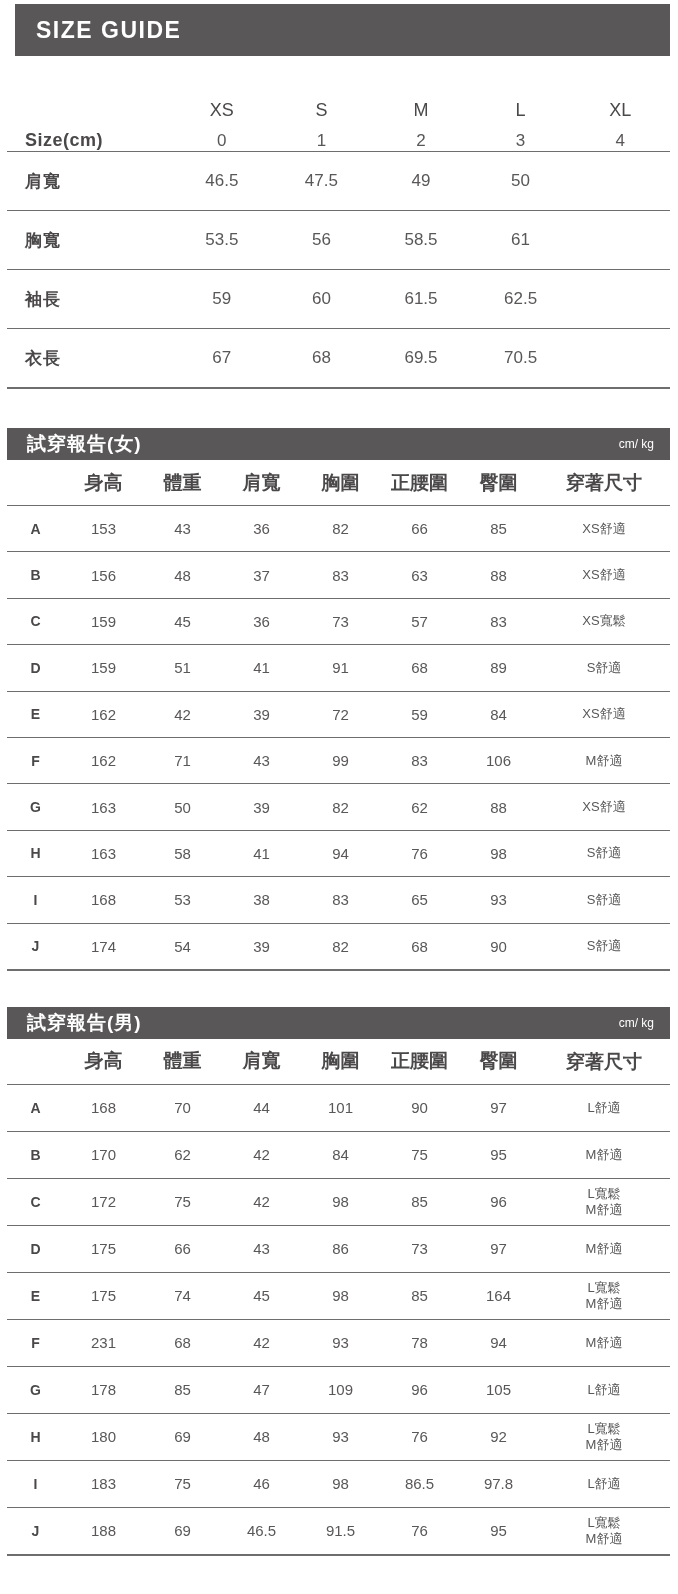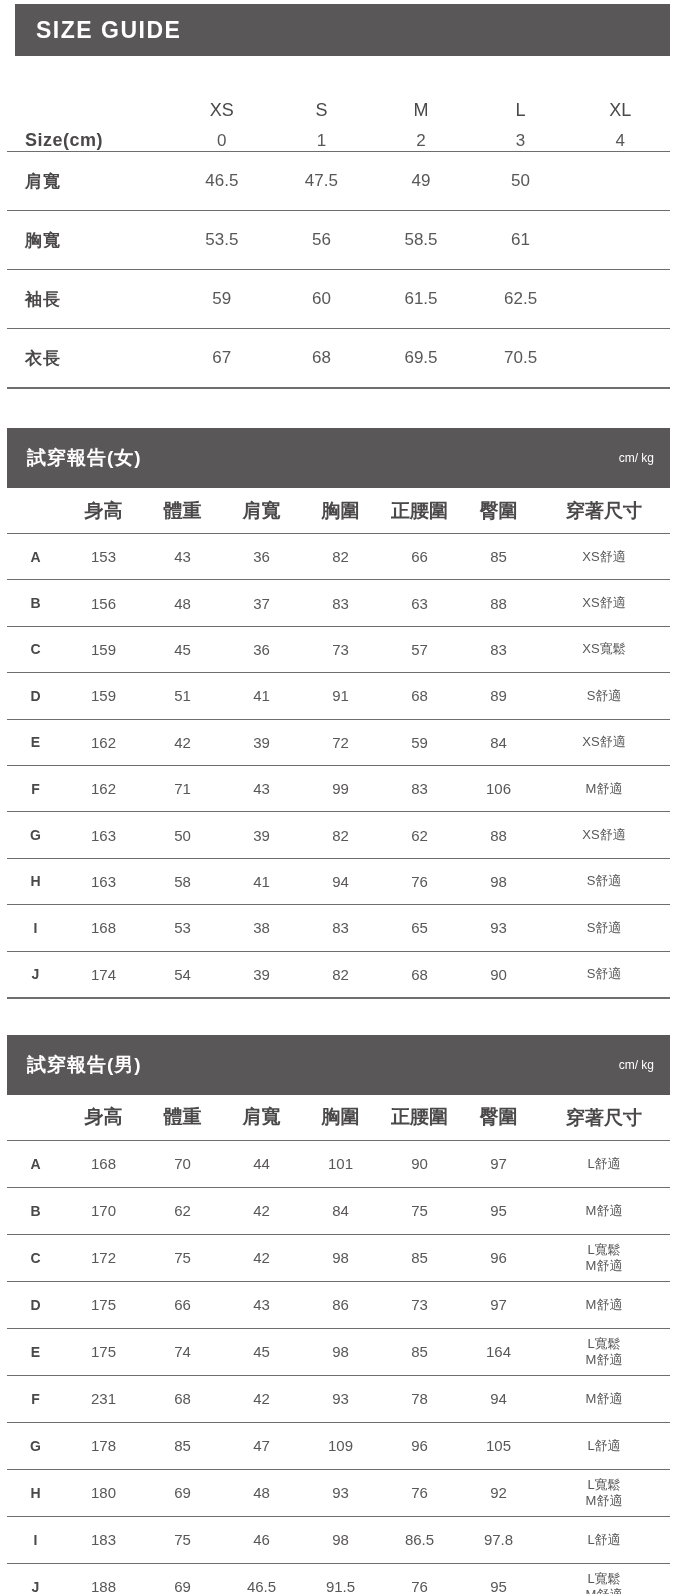--- a/index.html
+++ b/index.html
@@ -28,21 +28,21 @@
   .size-name{font-size:18px;font-weight:normal;color:var(--text-strong);}
   .size-num{font-size:17px;}
   .size-row{display:flex;height:59px;align-items:center;border-top:1px solid var(--line);}
   .size-row-label{width:165px;padding-left:18px;font-size:17px;font-weight:bold;color:var(--text-strong);letter-spacing:1px;}
   .size-cell{width:99.6px;text-align:center;font-size:17px;}
 
   
   .report{margin:0 8px 0 7px;}
   .report-women{margin-top:39px;}
   .report-men{margin-top:36px;}
-  .report-band{height:60px;justify-content:space-between;padding:0 16px 0 20px;}
+  .report-band{height:32px;justify-content:space-between;padding:0 16px 0 20px;}
   .report-title{font-size:19px;font-weight:bold;letter-spacing:1px;}
   .report-unit{font-size:12px;}
   .report-head{display:flex;height:45px;align-items:center;}
   .report-body{border-bottom:2px solid var(--line);}
   .report-row{display:flex;align-items:center;border-top:1px solid var(--line);}
   .report-women .report-row{height:46.4px;}
   .report-men .report-row{height:47px;}
   .rc-id{width:57px;text-align:center;font-size:14px;font-weight:bold;color:var(--text-strong);}
   .rc-col{width:79px;text-align:center;font-size:15px;}
   .rc-fit{flex:1;text-align:center;font-size:13px;line-height:1.25;}

